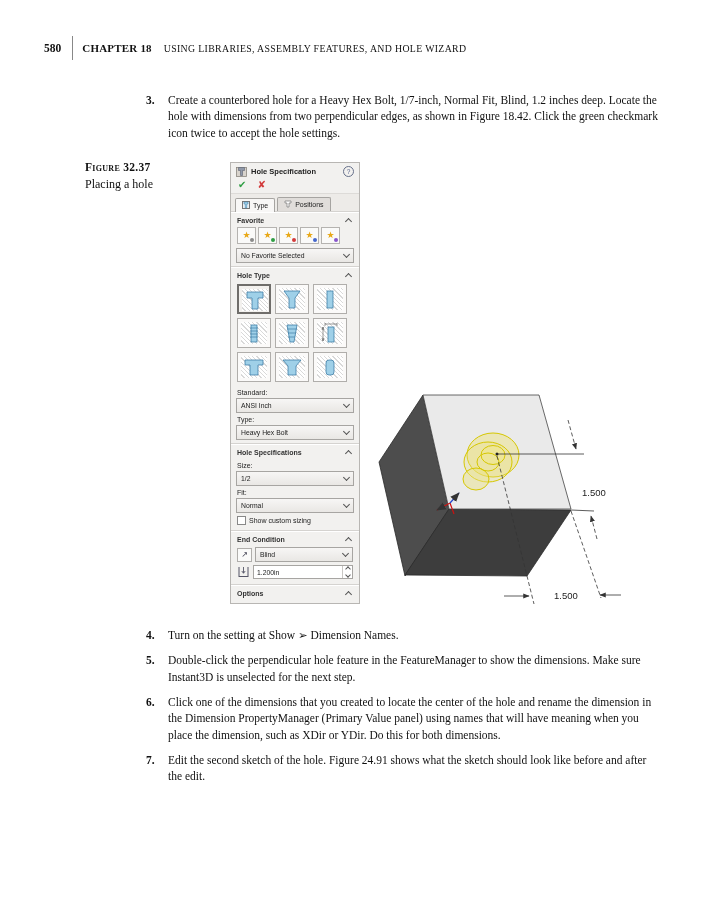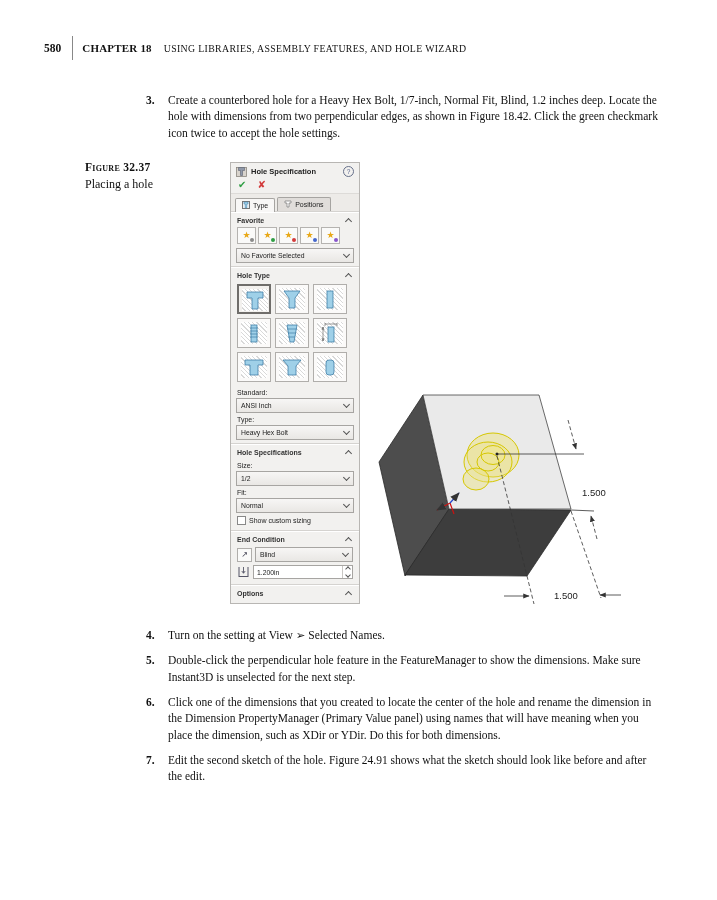--- a/index.html
+++ b/index.html
@@ -352,21 +352,21 @@
       <path d="M132,204 L157,204" marker-end="url(#arr)"></path>
       <path d="M249,203 L228,203" marker-end="url(#arr)"></path>
     </g>
     <text class="dim-text" x="210" y="104">1.500</text>
     <text class="dim-text" x="182" y="207">1.500</text>
   </svg>
 
   <div id="steps-bottom">
     <div class="step">
       <span class="step-num">4.</span>
-      <span class="step-text">Turn on the setting at View ➢ Selected Names.</span>
+      <span class="step-text">Turn on the setting at Show ➢ Dimension Names.</span>
     </div>
     <div class="step">
       <span class="step-num">5.</span>
       <span class="step-text">Double-click the perpendicular hole feature in the FeatureManager to show the dimensions. Make sure Instant3D is unselected for the next step.</span>
     </div>
     <div class="step">
       <span class="step-num">6.</span>
       <span class="step-text">Click one of the dimensions that you created to locate the center of the hole and rename the dimension in the Dimension PropertyManager (Primary Value panel) using names that will have meaning when you place the dimension, such as XDir or YDir. Do this for both dimensions.</span>
     </div>
     <div class="step">

